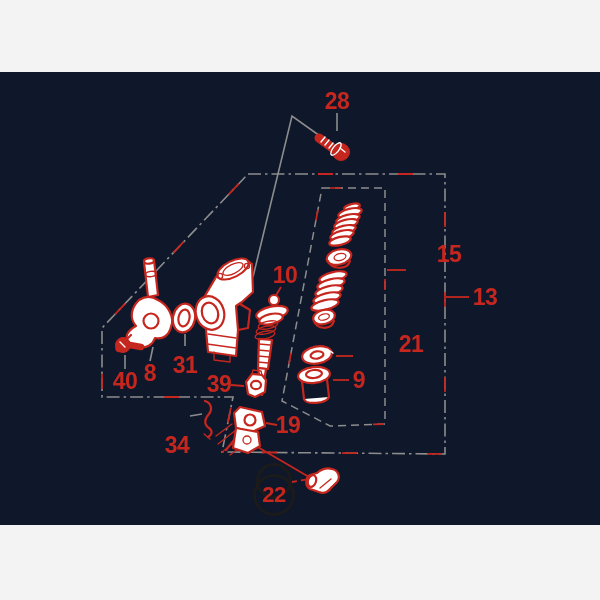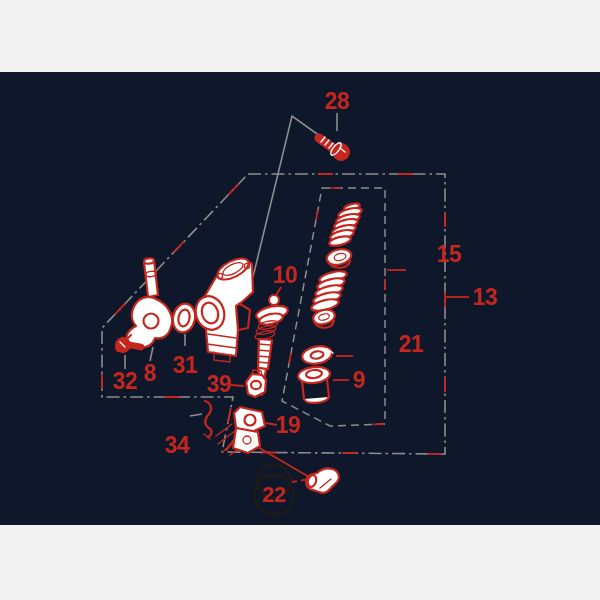--- a/index.html
+++ b/index.html
@@ -200,19 +200,19 @@
 
   <div id="callouts">
       <div class="callout" style="left: 337px; top: 101px;">28</div>
       <div class="callout" style="left: 285px; top: 275px;">10</div>
       <div class="callout" style="left: 421px; top: 254px; margin-left: 28px;">15</div>
       <div class="callout" style="left: 485px; top: 297px;">13</div>
       <div class="callout" style="left: 367px; top: 344px; margin-left: 44px;">21</div>
       <div class="callout" style="left: 359px; top: 380px;">9</div>
       <div class="callout" style="left: 185px; top: 357px; margin-top: 8px;">31</div>
       <div class="callout" style="left: 150px; top: 373px;">8</div>
-      <div class="callout" style="left: 125px; top: 381px;">32</div>
+      <div class="callout" style="left: 125px; top: 381px;">40</div>
       <div class="callout" style="left: 219px; top: 384px;">39</div>
       <div class="callout" style="left: 177px; top: 417px; margin-top: 28px;">34</div>
       <div class="callout" style="left: 288px; top: 425px;">19</div>
       <div class="callout circled" style="left: 274px; top: 481px;">22</div>
     </div>
 </div>
 
 </body></html>

